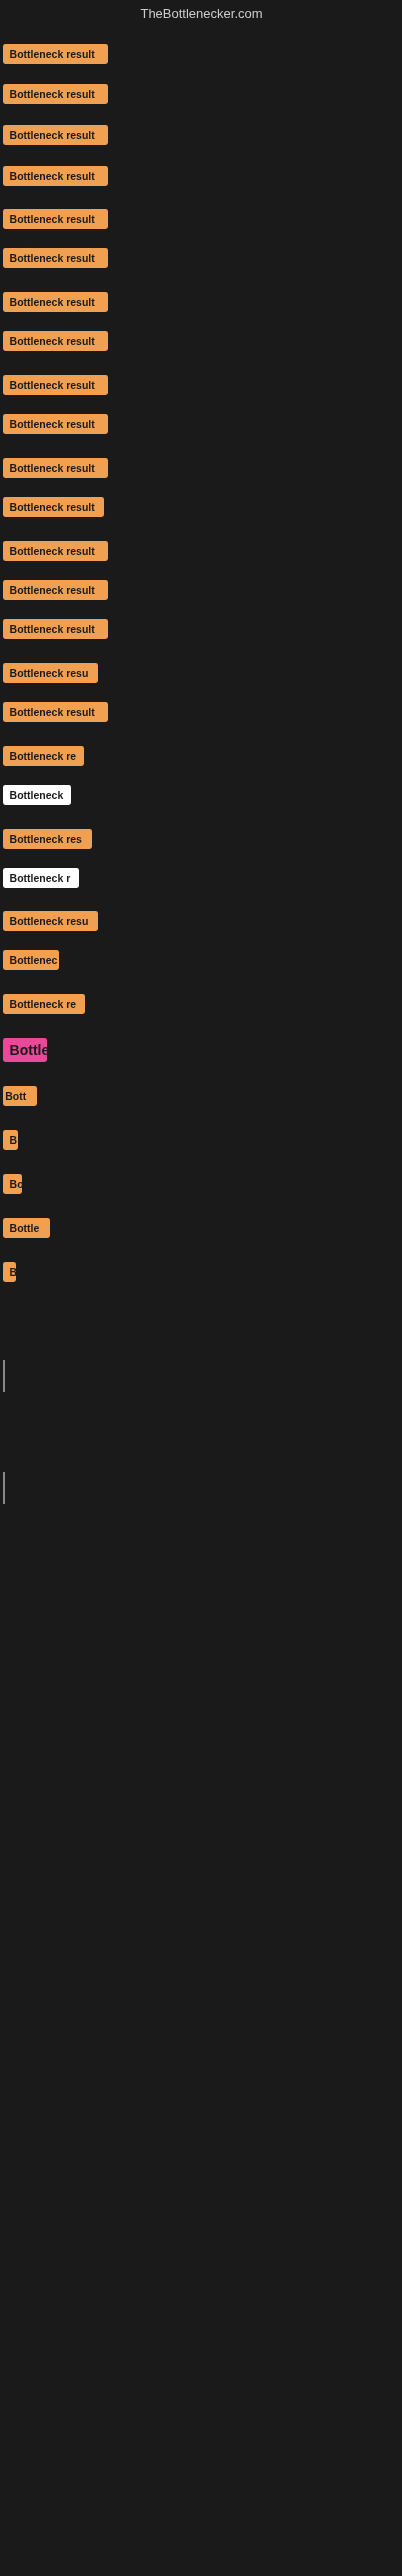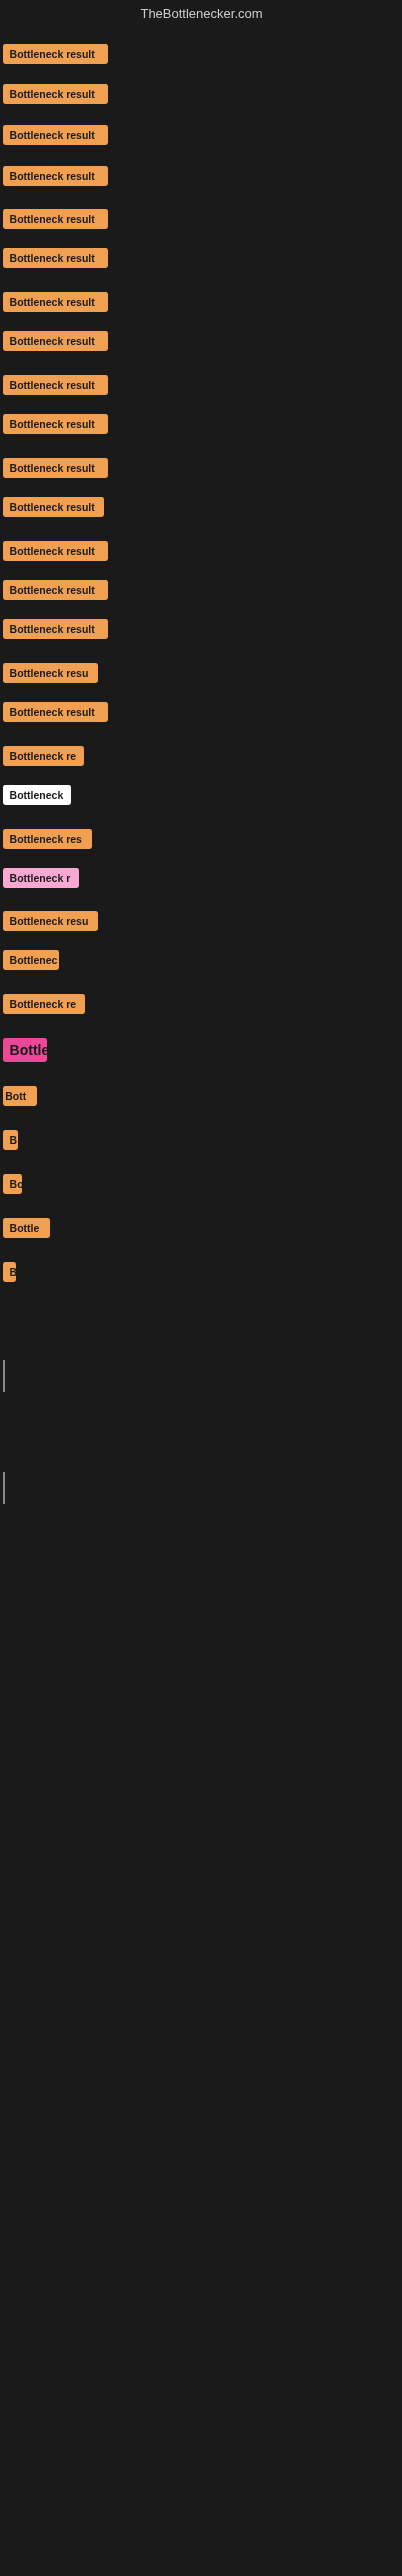--- a/index.html
+++ b/index.html
@@ -67,21 +67,21 @@
     <div style="margin-top: 11.3px; margin-bottom: 3.2px;"><span class="bottleneck-item" style="display: inline-block; width: 105px; background: rgb(240, 160, 80); color: rgb(26, 26, 26); font-size: 10.5px; font-weight: bold; padding: 4px 6.4px; border-radius: 2.4px; overflow: hidden; white-space: nowrap;">Bottleneck result</span></div>
     <div style="margin-top: 6.4px; margin-bottom: 3.2px;"><span class="bottleneck-item" style="display: inline-block; width: 101px; background: rgb(240, 160, 80); color: rgb(26, 26, 26); font-size: 10.5px; font-weight: bold; padding: 4px 6.4px; border-radius: 2.4px; overflow: hidden; white-space: nowrap;">Bottleneck result</span></div>
     <div style="margin-top: 11.3px; margin-bottom: 3.2px;"><span class="bottleneck-item" style="display: inline-block; width: 105px; background: rgb(240, 160, 80); color: rgb(26, 26, 26); font-size: 10.5px; font-weight: bold; padding: 4px 6.4px; border-radius: 2.4px; overflow: hidden; white-space: nowrap;">Bottleneck result</span></div>
     <div style="margin-top: 6.4px; margin-bottom: 3.2px;"><span class="bottleneck-item" style="display: inline-block; width: 105px; background: rgb(240, 160, 80); color: rgb(26, 26, 26); font-size: 10.5px; font-weight: bold; padding: 4px 6.4px; border-radius: 2.4px; overflow: hidden; white-space: nowrap;">Bottleneck result</span></div>
     <div style="margin-top: 6.4px; margin-bottom: 3.2px;"><span class="bottleneck-item" style="display: inline-block; width: 105px; background: rgb(240, 160, 80); color: rgb(26, 26, 26); font-size: 10.5px; font-weight: bold; padding: 4px 6.4px; border-radius: 2.4px; overflow: hidden; white-space: nowrap;">Bottleneck result</span></div>
     <div style="margin-top: 11.3px; margin-bottom: 3.2px;"><span class="bottleneck-item" style="display: inline-block; width: 95px; background: rgb(240, 160, 80); color: rgb(26, 26, 26); font-size: 10.5px; font-weight: bold; padding: 4px 6.4px; border-radius: 2.4px; overflow: hidden; white-space: nowrap;">Bottleneck resu</span></div>
     <div style="margin-top: 6.4px; margin-bottom: 3.2px;"><span class="bottleneck-item" style="display: inline-block; width: 105px; background: rgb(240, 160, 80); color: rgb(26, 26, 26); font-size: 10.5px; font-weight: bold; padding: 4px 6.4px; border-radius: 2.4px; overflow: hidden; white-space: nowrap;">Bottleneck result</span></div>
     <div style="margin-top: 11.3px; margin-bottom: 3.2px;"><span class="bottleneck-item" style="display: inline-block; width: 81px; background: rgb(240, 160, 80); color: rgb(26, 26, 26); font-size: 10.5px; font-weight: bold; padding: 4px 6.4px; border-radius: 2.4px; overflow: hidden; white-space: nowrap;">Bottleneck re</span></div>
     <div style="margin-top: 6.4px; margin-bottom: 3.2px;"><span class="bottleneck-item" style="display: inline-block; width: 68px; background: #ffffff; color: rgb(26, 26, 26); font-size: 10.5px; font-weight: bold; padding: 4px 6.4px; border-radius: 2.4px; overflow: hidden; white-space: nowrap;">Bottleneck</span></div>
     <div style="margin-top: 11.3px; margin-bottom: 3.2px;"><span class="bottleneck-item" style="display: inline-block; width: 89px; background: rgb(240, 160, 80); color: rgb(26, 26, 26); font-size: 10.5px; font-weight: bold; padding: 4px 6.4px; border-radius: 2.4px; overflow: hidden; white-space: nowrap;">Bottleneck res</span></div>
-    <div style="margin-top: 6.4px; margin-bottom: 3.2px;"><span class="bottleneck-item" style="display: inline-block; width: 76px; background: #f9a8d4; color: rgb(26, 26, 26); font-size: 10.5px; font-weight: bold; padding: 4px 6.4px; border-radius: 2.4px; overflow: hidden; white-space: nowrap;">Bottleneck r</span></div>
+    <div style="margin-top: 6.4px; margin-bottom: 3.2px;"><span class="bottleneck-item" style="display: inline-block; width: 76px; background: #ffffff; color: rgb(26, 26, 26); font-size: 10.5px; font-weight: bold; padding: 4px 6.4px; border-radius: 2.4px; overflow: hidden; white-space: nowrap;">Bottleneck r</span></div>
     <div style="margin-top: 11.3px; margin-bottom: 3.2px;"><span class="bottleneck-item" style="display: inline-block; width: 95px; background: rgb(240, 160, 80); color: rgb(26, 26, 26); font-size: 10.5px; font-weight: bold; padding: 4px 6.4px; border-radius: 2.4px; overflow: hidden; white-space: nowrap;">Bottleneck resu</span></div>
     <div style="margin-top: 6.4px; margin-bottom: 3.2px;"><span class="bottleneck-item" style="display: inline-block; width: 56px; background: rgb(240, 160, 80); color: rgb(26, 26, 26); font-size: 10.5px; font-weight: bold; padding: 4px 6.4px; border-radius: 2.4px; overflow: hidden; white-space: nowrap;">Bottlenec</span></div>
     <div style="margin-top: 11.3px; margin-bottom: 3.2px;"><span class="bottleneck-item" style="display: inline-block; width: 82px; background: rgb(240, 160, 80); color: rgb(26, 26, 26); font-size: 10.5px; font-weight: bold; padding: 4px 6.4px; border-radius: 2.4px; overflow: hidden; white-space: nowrap;">Bottleneck re</span></div>
     <div style="margin-top: 11.3px; margin-bottom: 3.2px;"><span class="bottleneck-item" style="display: inline-block; width: 44px; background: #ec4899; color: rgb(26, 26, 26); font-size: 14px; font-weight: bold; padding: 4px 6.4px; border-radius: 2.4px; overflow: hidden; white-space: nowrap;">Bottle</span></div>
     <div style="margin-top: 11.3px; margin-bottom: 3.2px;"><span class="bottleneck-item" style="display: inline-block; width: 34px; background: rgb(240, 160, 80); color: rgb(26, 26, 26); font-size: 10.5px; font-weight: bold; padding: 4px 2px; border-radius: 2.4px; overflow: hidden; white-space: nowrap;">Bott</span></div>
     <div style="margin-top: 11.3px; margin-bottom: 3.2px;"><span class="bottleneck-item" style="display: inline-block; width: 14.5px; background: rgb(240, 160, 80); color: rgb(26, 26, 26); font-size: 10.5px; font-weight: bold; padding: 4px 6.4px; border-radius: 2.4px; overflow: hidden; white-space: nowrap;">B</span></div>
     <div style="margin-top: 11.3px; margin-bottom: 3.2px;"><span class="bottleneck-item" style="display: inline-block; width: 19.3px; background: rgb(240, 160, 80); color: rgb(26, 26, 26); font-size: 10.5px; font-weight: bold; padding: 4px 6.4px; border-radius: 2.4px; overflow: hidden; white-space: nowrap;">Bo</span></div>
     <div style="margin-top: 11.3px; margin-bottom: 3.2px;"><span class="bottleneck-item" style="display: inline-block; width: 47px; background: rgb(240, 160, 80); color: rgb(26, 26, 26); font-size: 10.5px; font-weight: bold; padding: 4px 6.4px; border-radius: 2.4px; overflow: hidden; white-space: nowrap;">Bottle</span></div>
     <div style="margin-top: 11.3px; margin-bottom: 3.2px;"><span class="bottleneck-item" style="display: inline-block; width: 13px; background: rgb(240, 160, 80); color: rgb(26, 26, 26); font-size: 10.5px; font-weight: bold; padding: 4px 6.4px; border-radius: 2.4px; overflow: hidden; white-space: nowrap;">B</span></div>
   </div>

